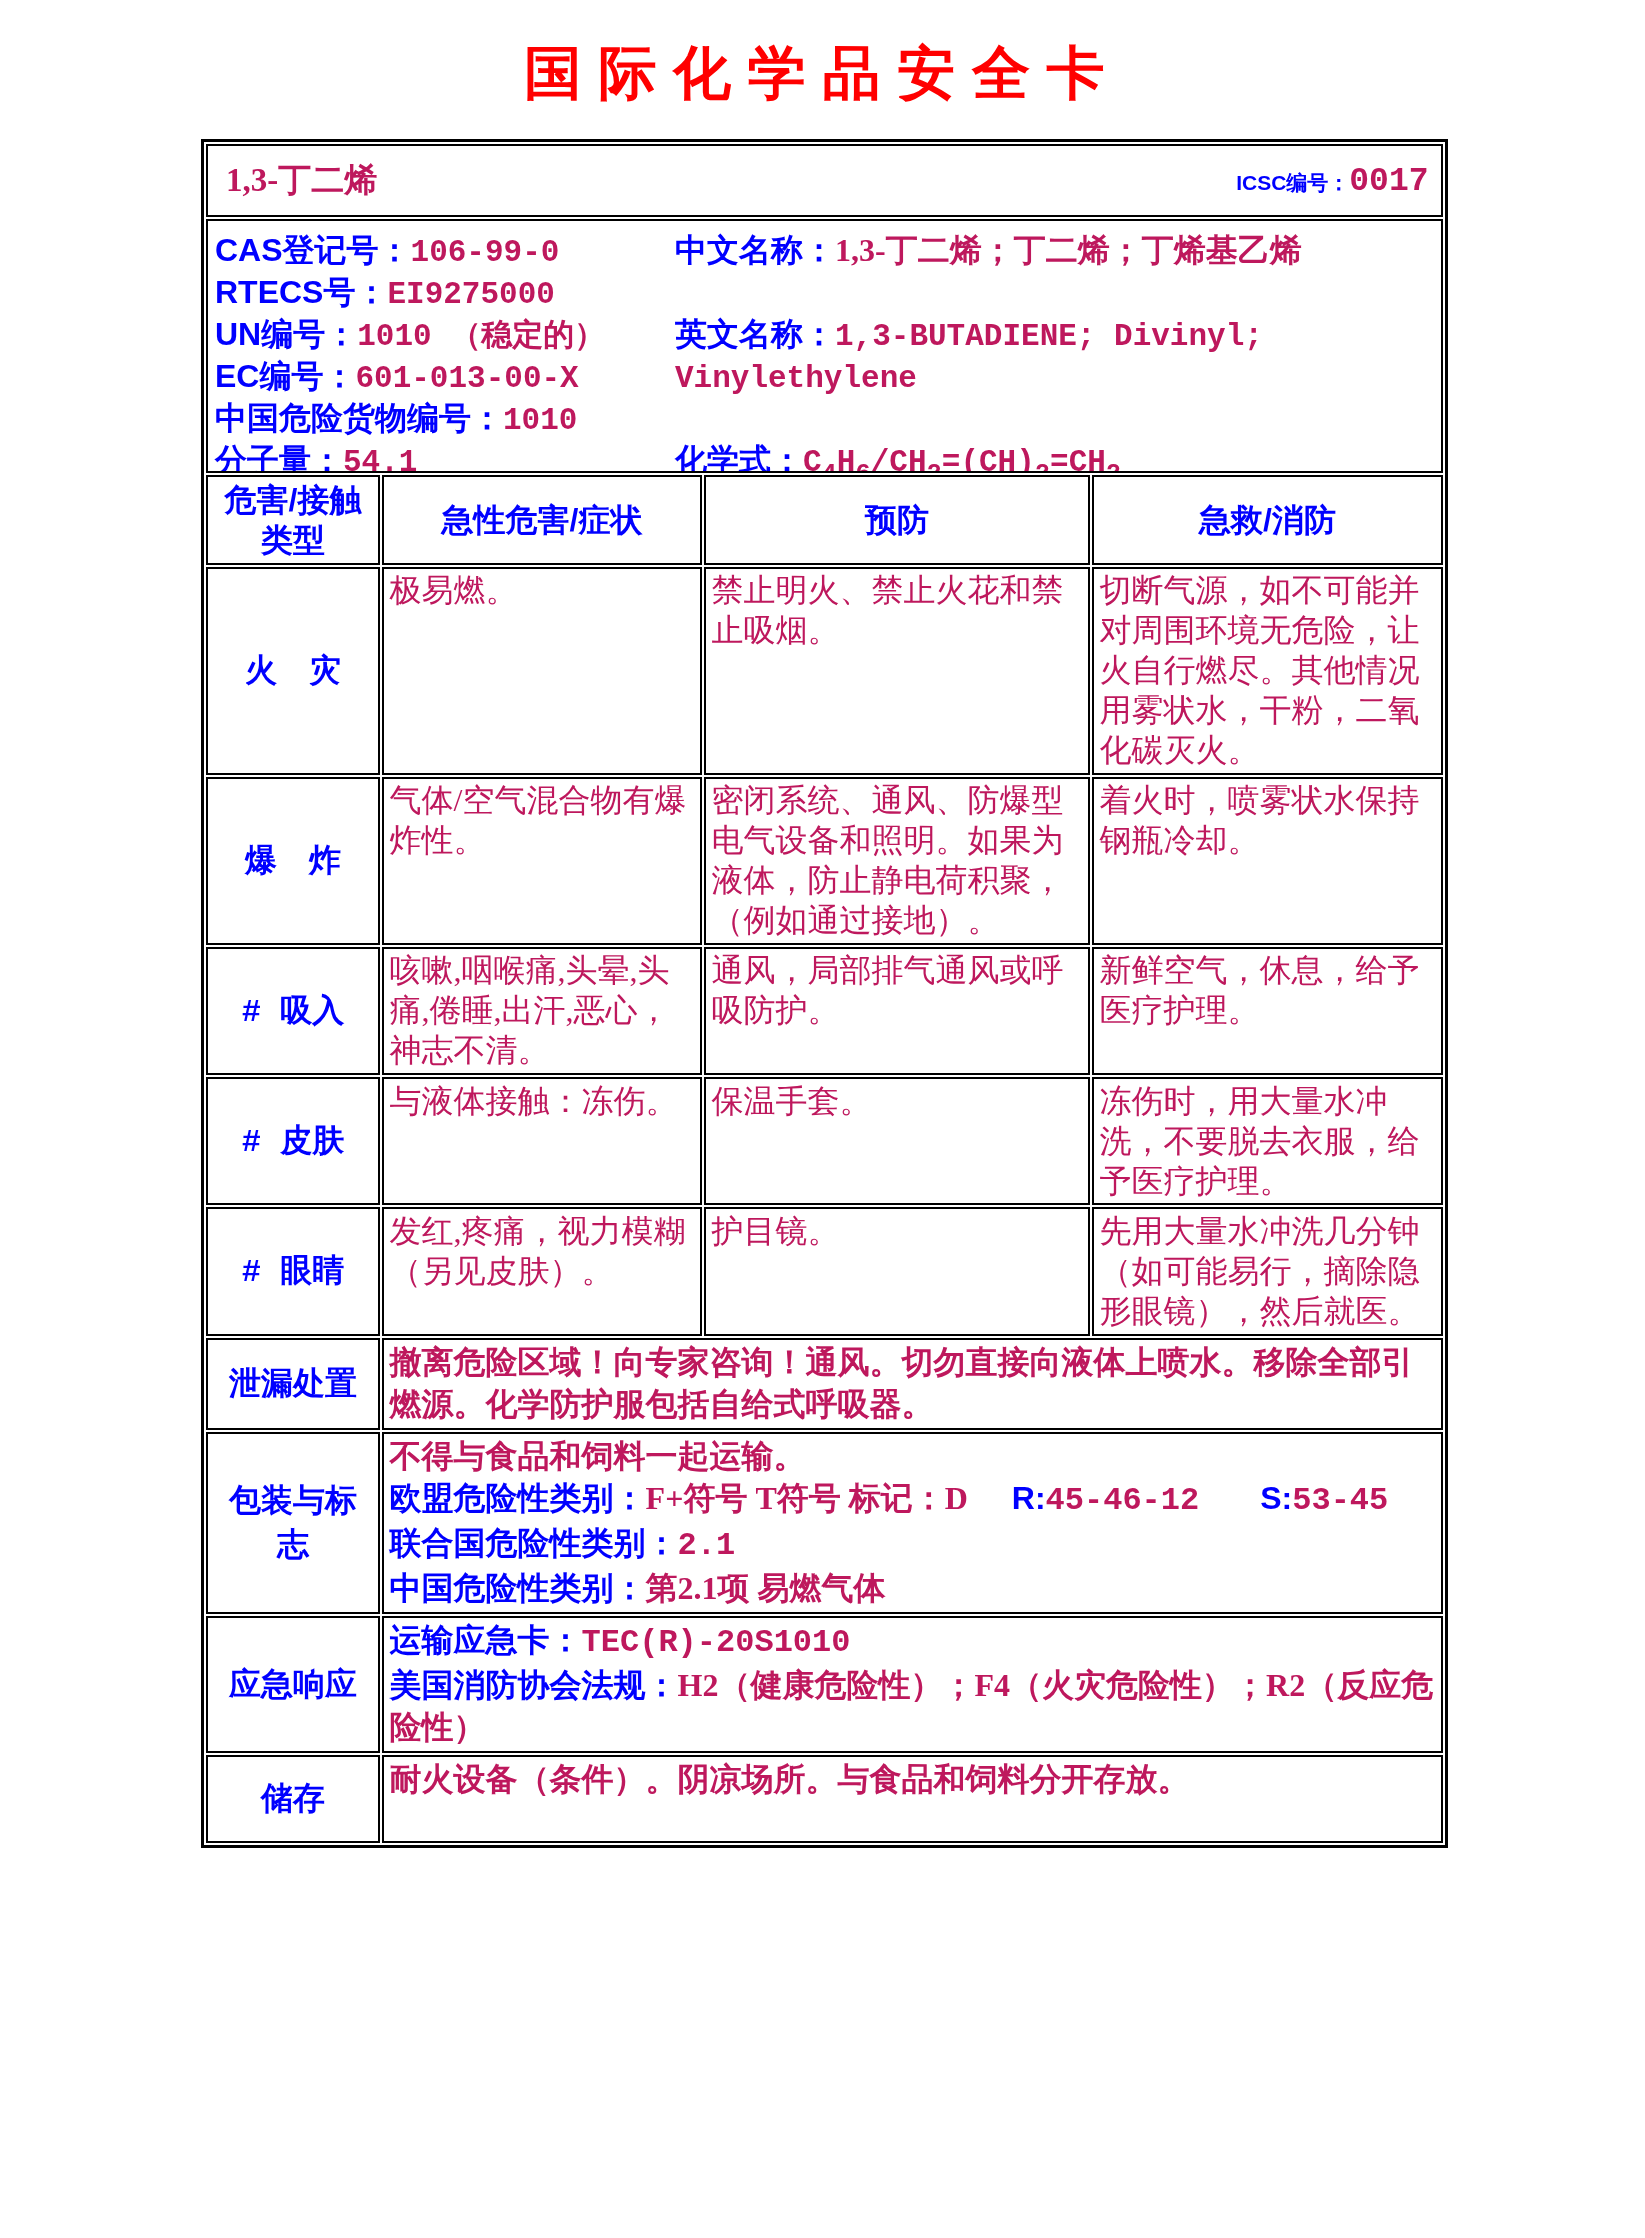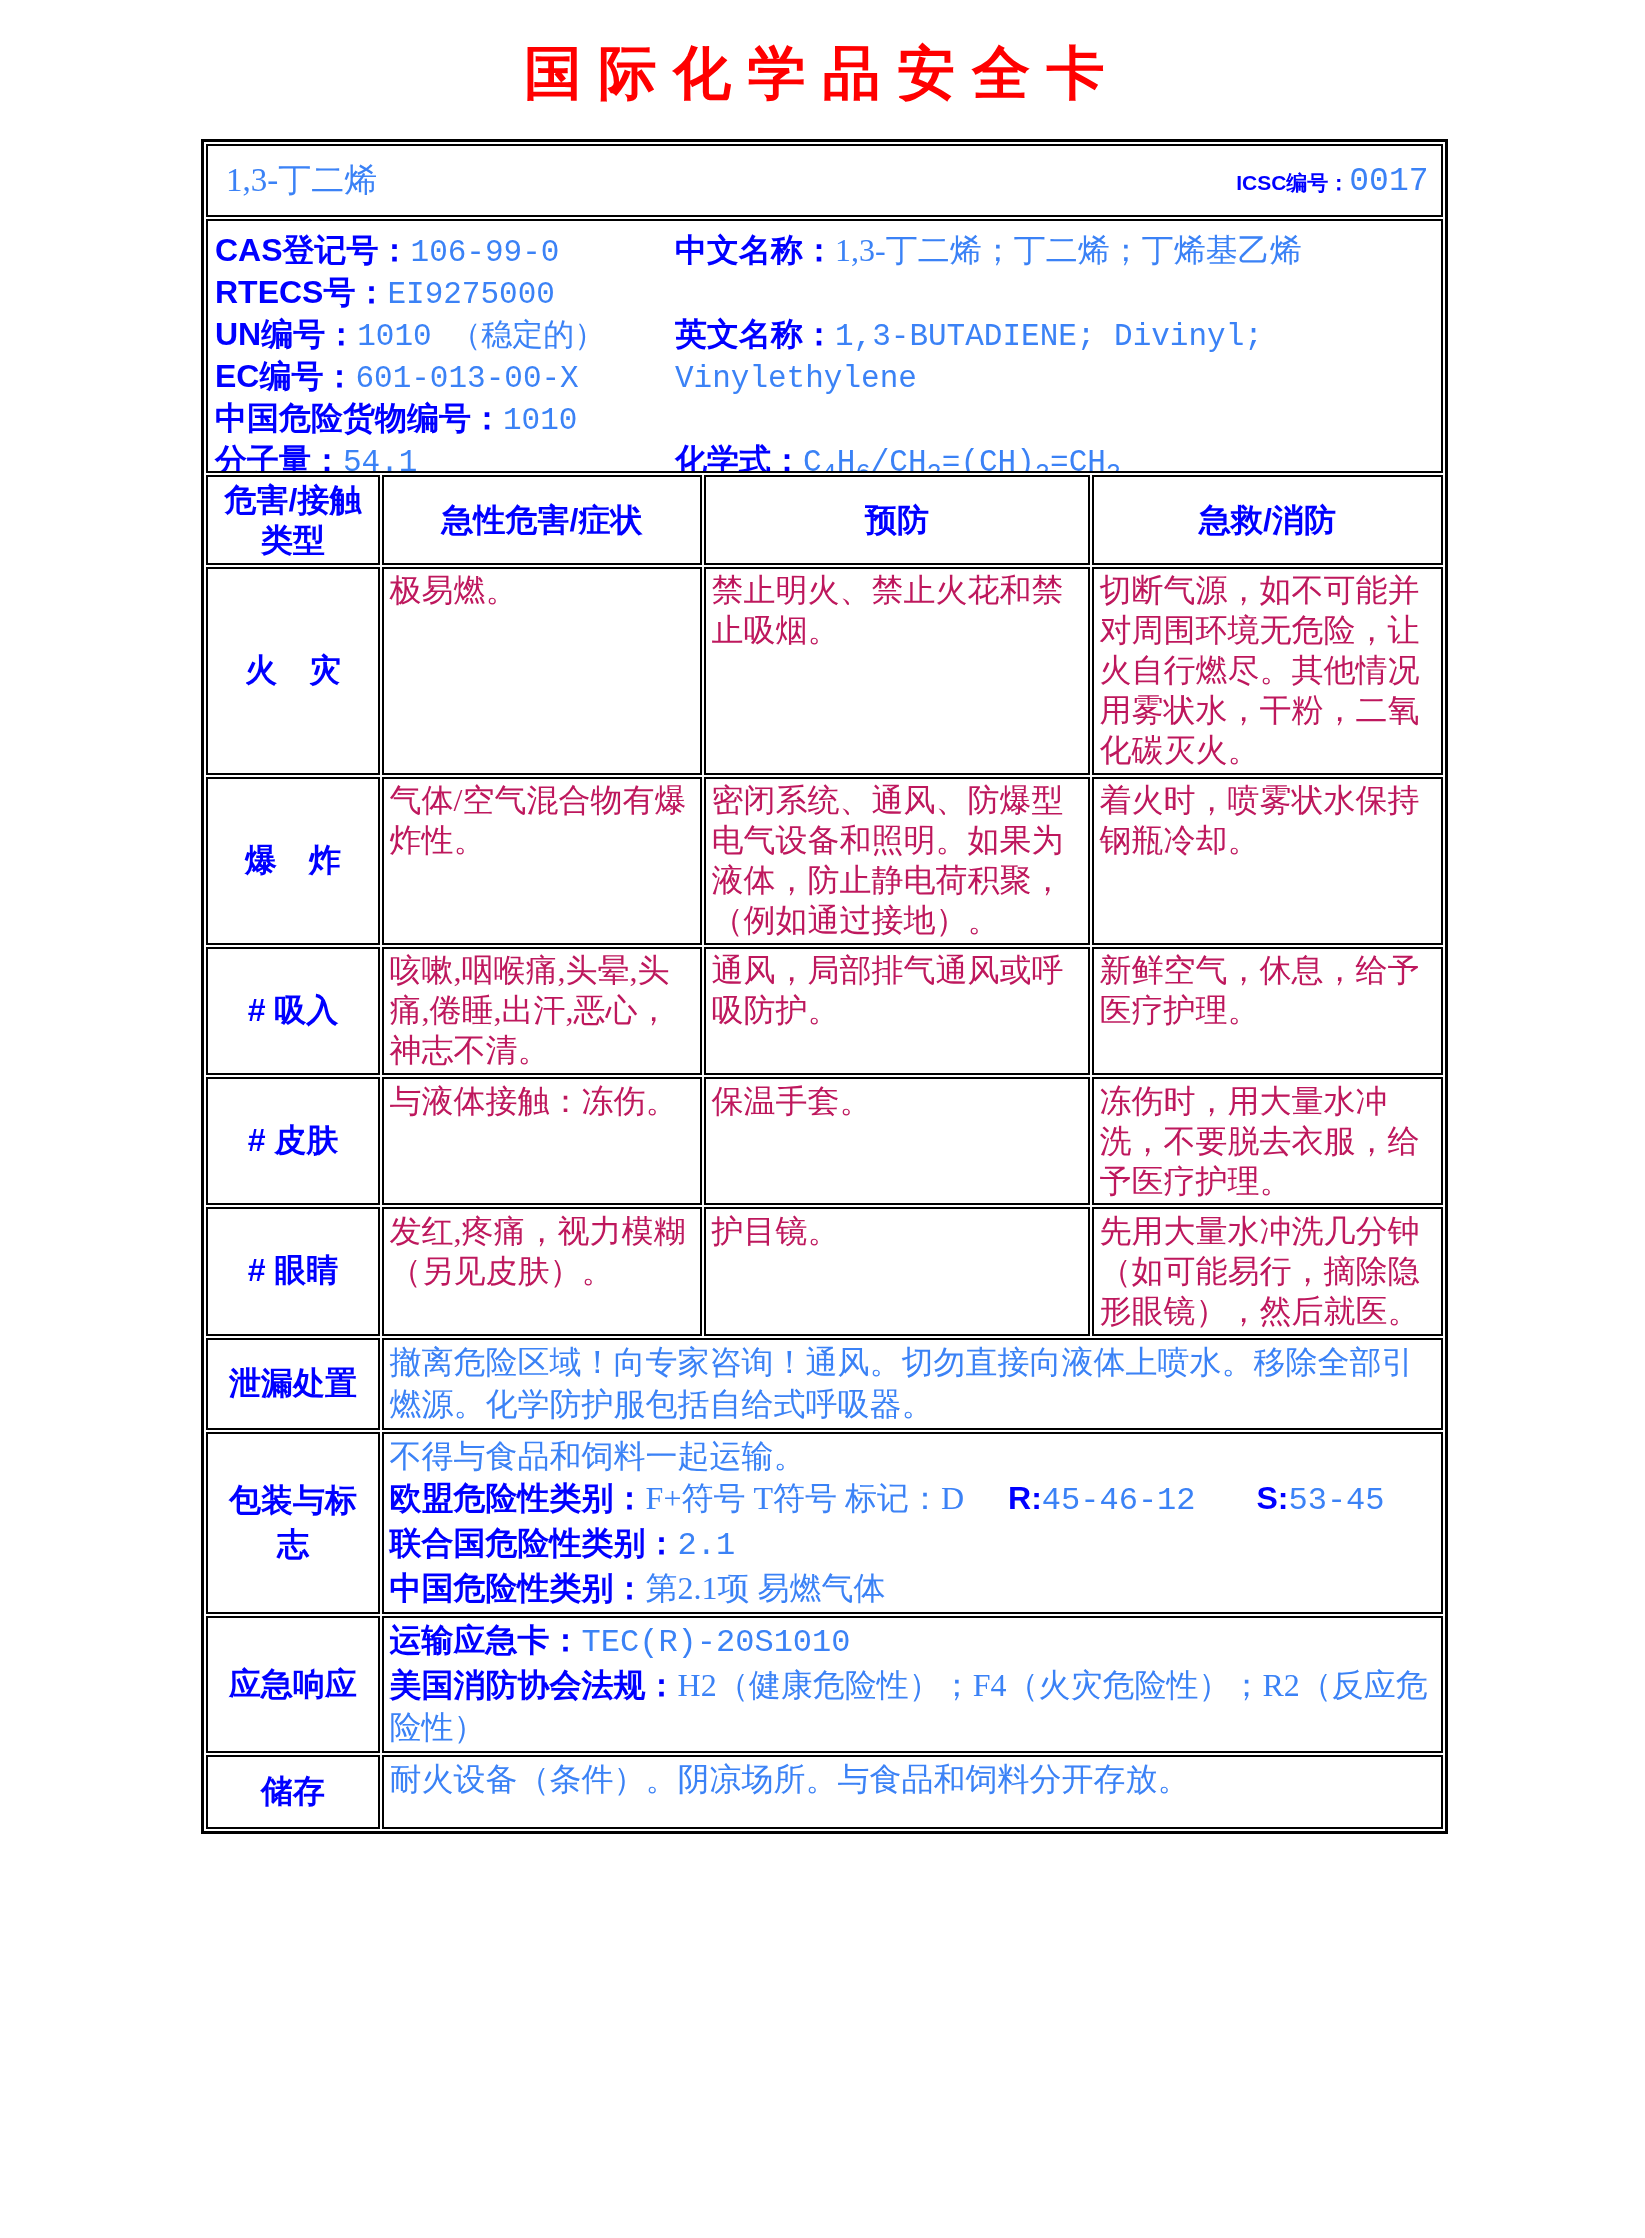--- a/index.html
+++ b/index.html
@@ -6,35 +6,35 @@
   .page{position:relative;width:1645px;height:2239px;background:#ffffff;overflow:hidden;
         font-family:"Liberation Serif","DejaVu Serif",serif;color:#000000;}
   .doc-title{position:absolute;top:39px;left:0;width:100%;text-align:center;
         color:#ff0000;font-weight:bold;font-size:58px;line-height:69px;letter-spacing:16.7px;
         font-family:"Liberation Serif","DejaVu Serif",serif;}
   table.card{position:absolute;left:201px;top:139px;width:1244px;table-layout:fixed;
         border:3.5px solid #000;border-collapse:separate;border-spacing:2.8px;background:#fff;}
   td{border:2.1px solid #000;background:#fff;overflow:hidden;}
   
   .blue{color:#0000ff;font-weight:bold;font-family:"Liberation Sans","DejaVu Sans",sans-serif;}
-  .blk{color:#3b82f6;font-weight:normal;}
+  .blk{color:#be185d;font-weight:bold;}
   .mono{font-family:"Liberation Mono","DejaVu Sans Mono",monospace;}
   
   td.cardhead{padding:0 12.5px 0 18px;font-size:33px;vertical-align:middle;}
   .cardhead-inner{display:flex;justify-content:space-between;align-items:center;width:100%;}
   .cardhead-inner .blue{font-size:21px;}
   
   td.idcell{position:relative;padding:7px 1px;font-size:32px;vertical-align:top;}
   .id-left{position:absolute;left:7px;top:8.3px;}
   .id-right{position:absolute;left:467px;top:8.3px;right:5.6px;}
   .iline{height:42px;line-height:42px;white-space:nowrap;}
   .iline .mono{font-size:31px;}
   sub{font-size:0.82em;line-height:0;vertical-align:-0.38em;}
   
-  td.cat{font-size:32px;text-align:center;vertical-align:middle;padding:13px;}
+  td.cat{font-size:32px;text-align:center;vertical-align:middle;padding:20px;font-family:Liberation Mono, monospace;}
   td.thead{font-size:32px;text-align:center;vertical-align:middle;padding:2.8px;line-height:40px;}
   td.cell{font-size:32px;line-height:40px;vertical-align:top;padding:1.4px 5.6px 2.8px 5.6px;
           color:#be185d;word-break:normal;overflow-wrap:break-word;}
   td.seccell{font-size:32px;line-height:42px;vertical-align:top;padding:1.4px 5.6px 2.8px 5.6px;margin-top:18px;}
   .gapL{margin-left:44px;}
   .gapL2{margin-left:61px;}
 </style>
 </head>
 <body>
 

